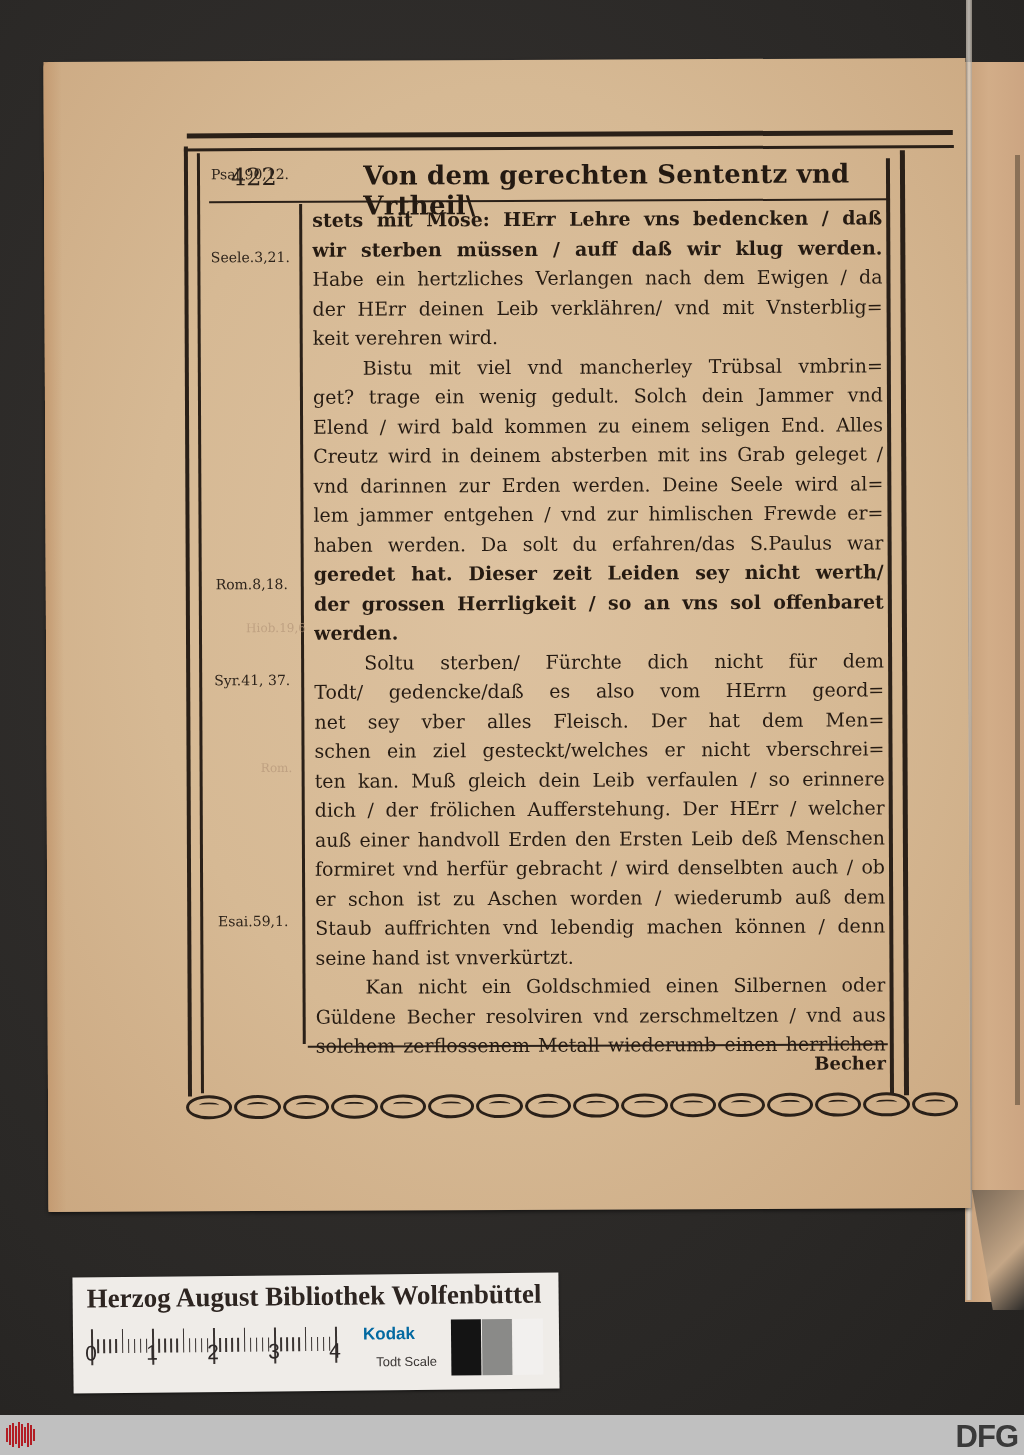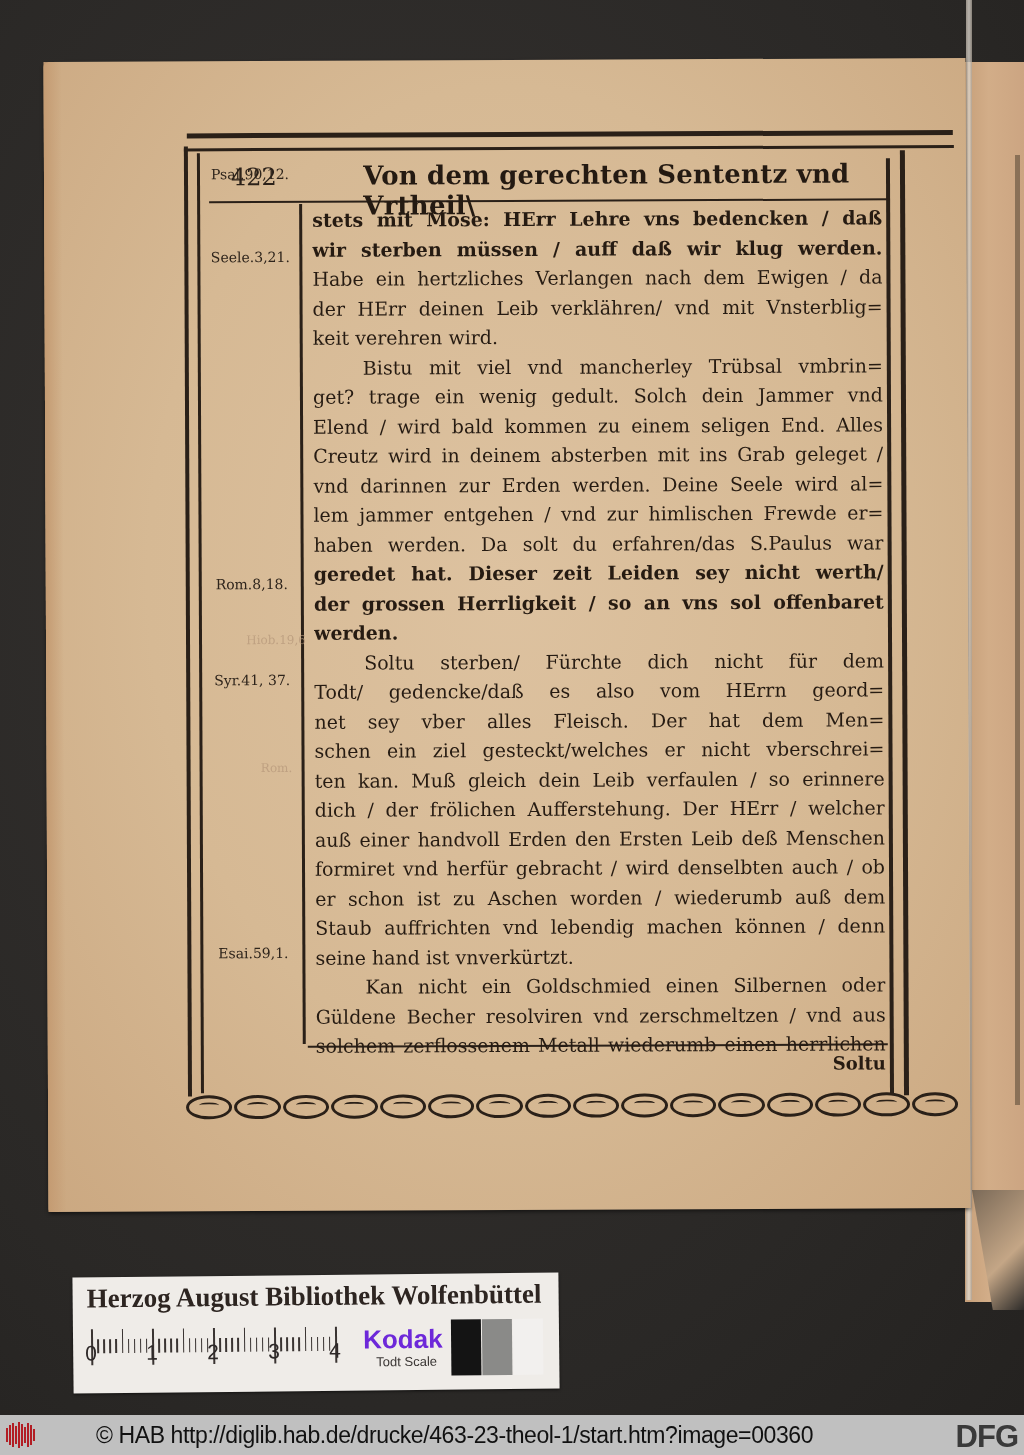--- a/index.html
+++ b/index.html
@@ -112,21 +112,21 @@
   }
   .ruler {
     position: absolute; left: 18px; top: 48px; width: 250px; height: 40px;
   }
   .tick { position: absolute; bottom: 0; width: 1.5px; background: #3a3432; }
   .ruler-label {
     position: absolute; top: 64px; font-family: "Liberation Sans", sans-serif; font-size: 21px; color: #2d2828;
   }
   .kodak {
     position: absolute; left: 290px; top: 50px;
-    font-family: "Liberation Sans", sans-serif; font-weight: bold; font-size: 26px; color: #6d28d9;
+    font-family: "Liberation Sans", sans-serif; font-weight: bold; font-size: 17px; color: #0369a1;
   }
   .grayscale-label {
     position: absolute; left: 303px; top: 80px;
     font-family: "Liberation Sans", sans-serif; font-size: 13px; color: #3a3634;
   }
   .swatch { position: absolute; top: 46px; width: 30px; height: 56px; }
   
   .footer-bar {
     position: absolute; left: 0; top: 1415px; width: 1024px; height: 40px;
     background: #c0c0c0; display: flex; align-items: center;
@@ -168,24 +168,24 @@
   <div class="running-head">
     <span class="page-number">422</span>
     <span class="header-title">Von dem gerechten Sententz vnd Vrtheil\</span>
   </div>
 
   <div id="margin-notes">
       <div class="margin-note" style="top: 105px;">Psal.90,12.</div>
       <div class="margin-note" style="top: 188px;">Seele.3,21.</div>
       <div class="margin-note" style="top: 515px;">Rom.8,18.</div>
       <div class="margin-note" style="top: 594px; margin-top: 17px;">Syr.41, 37.</div>
-      <div class="margin-note" style="top: 884px;">Esai.59,1.</div>
+      <div class="margin-note" style="top: 852px;">Esai.59,1.</div>
     </div>
   <div id="ghost-notes">
-      <div class="ghost-note" style="top: 572px;">Hiob.19,6</div>
+      <div class="ghost-note" style="top: 560px;">Hiob.19,6</div>
       <div class="ghost-note" style="top: 700px;">Rom.</div>
     </div>
 
   <div class="body-text" id="body-text">
       <div class="line bold">stets mit Mose: HErr Lehre vns bedencken / daß</div>
       <div class="line bold">wir sterben müssen / auff daß wir klug werden.</div>
       <div class="line ">Habe ein hertzliches Verlangen nach dem Ewigen / da</div>
       <div class="line ">der HErr deinen Leib verklähren/ vnd mit Vnsterblig=</div>
       <div class="line last">keit verehren wird.</div>
       <div class="line indent">Bistu mit viel vnd mancherley Trübsal vmbrin=</div>
@@ -207,21 +207,21 @@
       <div class="line ">auß einer handvoll Erden den Ersten Leib deß Menschen</div>
       <div class="line ">formiret vnd herfür gebracht / wird denselbten auch / ob</div>
       <div class="line ">er schon ist zu Aschen worden / wiederumb auß dem</div>
       <div class="line ">Staub auffrichten vnd lebendig machen können / denn</div>
       <div class="line last">seine hand ist vnverkürtzt.</div>
       <div class="line indent">Kan nicht ein Goldschmied einen Silbernen oder</div>
       <div class="line ">Güldene Becher resolviren vnd zerschmeltzen / vnd aus</div>
       <div class="line ">solchem zerflossenem Metall wiederumb einen herrlichen</div>
     </div>
 
-  <div class="catchword">Soltu</div>
+  <div class="catchword">Becher</div>
 
   <div class="ornament" id="ornament">
       <div class="orn"></div>
       <div class="orn"></div>
       <div class="orn"></div>
       <div class="orn"></div>
       <div class="orn"></div>
       <div class="orn"></div>
       <div class="orn"></div>
       <div class="orn"></div>
@@ -303,15 +303,14 @@
       <span style="left: 3px; height: 20px; bottom: 3px;"></span>
       <span style="left: 6px; height: 24px; bottom: 1px;"></span>
       <span style="left: 9px; height: 18px; bottom: 4px;"></span>
       <span style="left: 12px; height: 26px; bottom: 0px;"></span>
       <span style="left: 15px; height: 22px; bottom: 2px;"></span>
       <span style="left: 18px; height: 16px; bottom: 5px;"></span>
       <span style="left: 21px; height: 24px; bottom: 1px;"></span>
       <span style="left: 24px; height: 20px; bottom: 3px;"></span>
       <span style="left: 27px; height: 12px; bottom: 7px;"></span>
     </div>
-  <span class="footer-text">© HAB http://diglib.hab.de/drucke/463-23-theol-1/start.htm?image=00360</span>
   <span class="dfg-logo">DFG</span>
 </div>
 
 </body></html>

